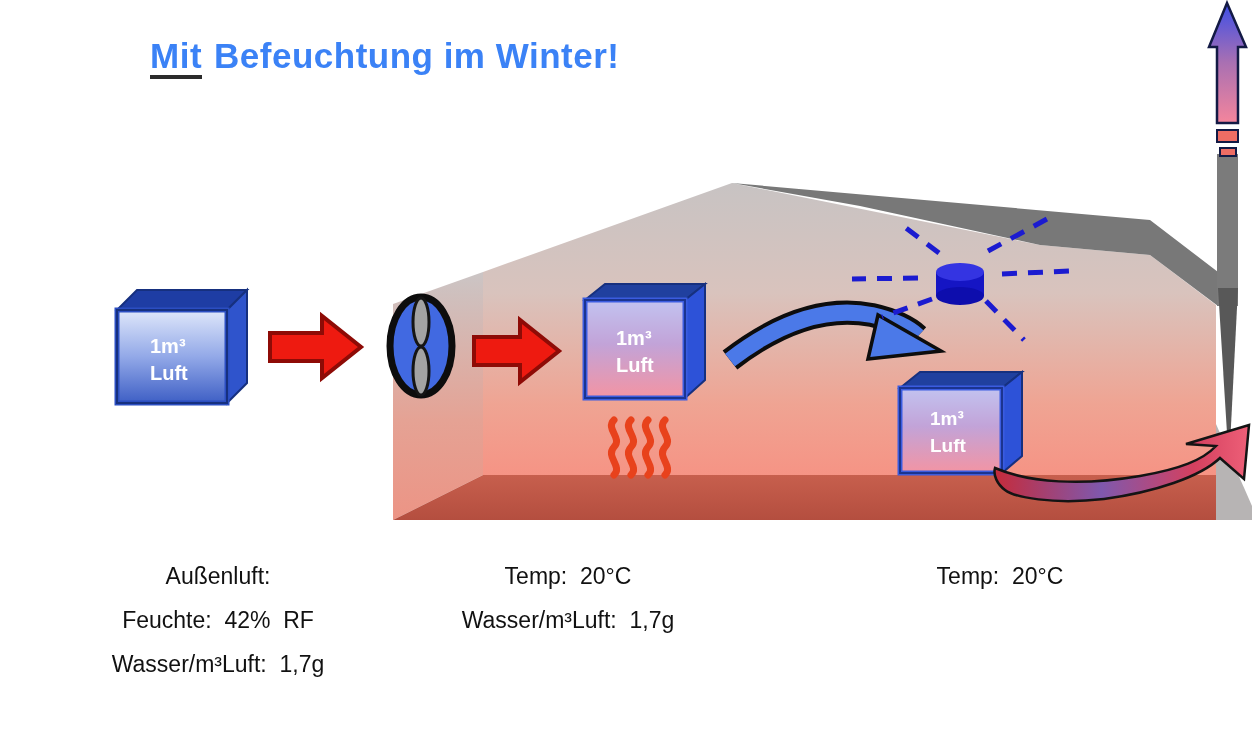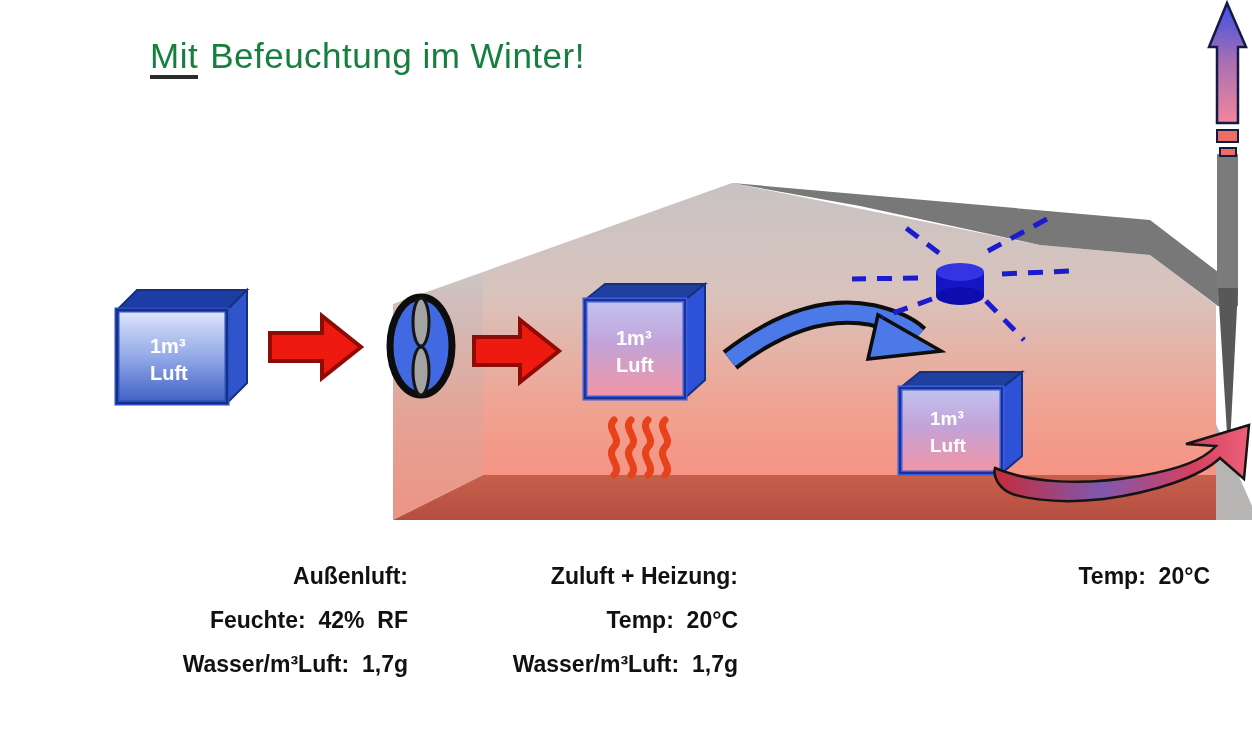--- a/index.html
+++ b/index.html
@@ -1,23 +1,23 @@
 <!DOCTYPE html>
 <html><head>
 <meta charset="utf-8">
 <style>
   html,body{margin:0;padding:0;background:#ffffff;}
   #canvas{position:relative;width:1252px;height:741px;background:#ffffff;overflow:hidden;
           font-family:"Liberation Sans",sans-serif;}
-  .title{position:absolute;left:150px;top:36px;font-size:35px;font-weight:normal;color:#15803d;
+  .title{position:absolute;left:150px;top:36px;font-size:35px;font-weight:bold;color:#3b82f6;
          letter-spacing:0.5px;}
   .title .mit{display:inline-block;border-bottom:4px solid #2b2b2b;padding-bottom:2px;line-height:1.0;}
   .title .rest{margin-left:12px;}
   #scene{position:absolute;left:0;top:0;}
-  .col{position:absolute;top:563px;text-align:right;font-weight:bold;color:#111;font-size:23px;}
+  .col{position:absolute;top:563px;text-align:center;font-weight:normal;color:#111;font-size:23px;}
   .col div{line-height:26px;margin-bottom:18px;white-space:pre;}
   .col1{left:28px;width:380px;}
   .col2{left:398px;width:340px;}
   .col3{left:790px;width:420px;}
 </style>
 </head>
 <body>
 
 <div id="canvas">
 
@@ -153,21 +153,20 @@
     </g>
   </svg>
 
   <div>
     <div class="col col1">
       <div>Außenluft:</div>
       <div>Feuchte:  42%  RF</div>
       <div>Wasser/m³Luft:  1,7g</div>
     </div>
     <div class="col col2">
-      <div>Zuluft + Heizung:</div>
       <div>Temp:  20°C</div>
       <div>Wasser/m³Luft:  1,7g</div>
     </div>
     <div class="col col3">
       <div>Temp:  20°C</div>
     </div>
   </div>
 
 </div>
 

